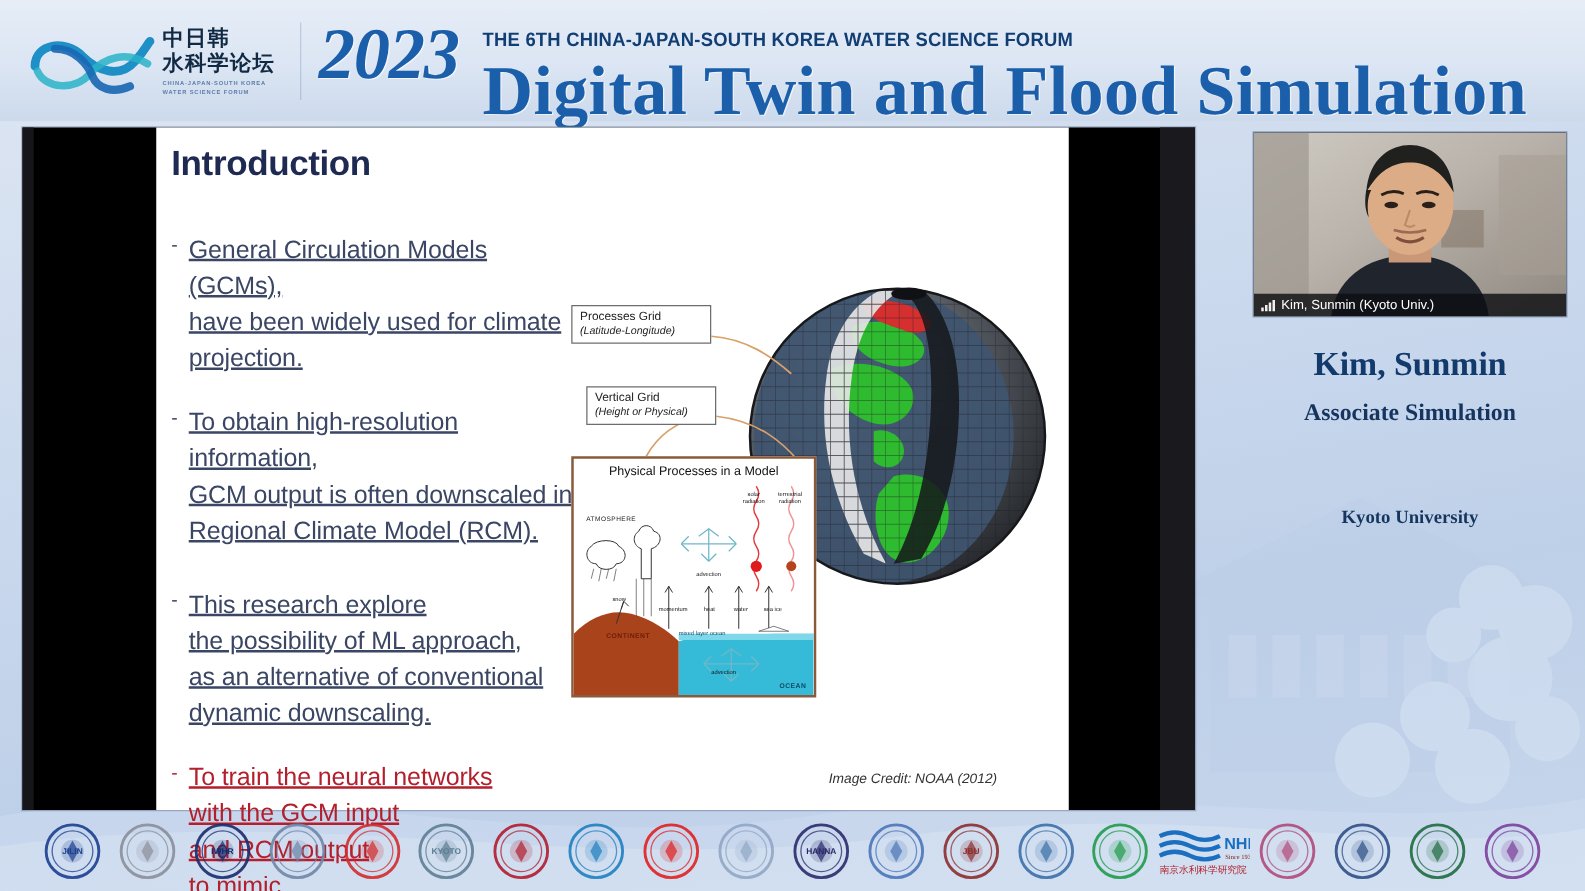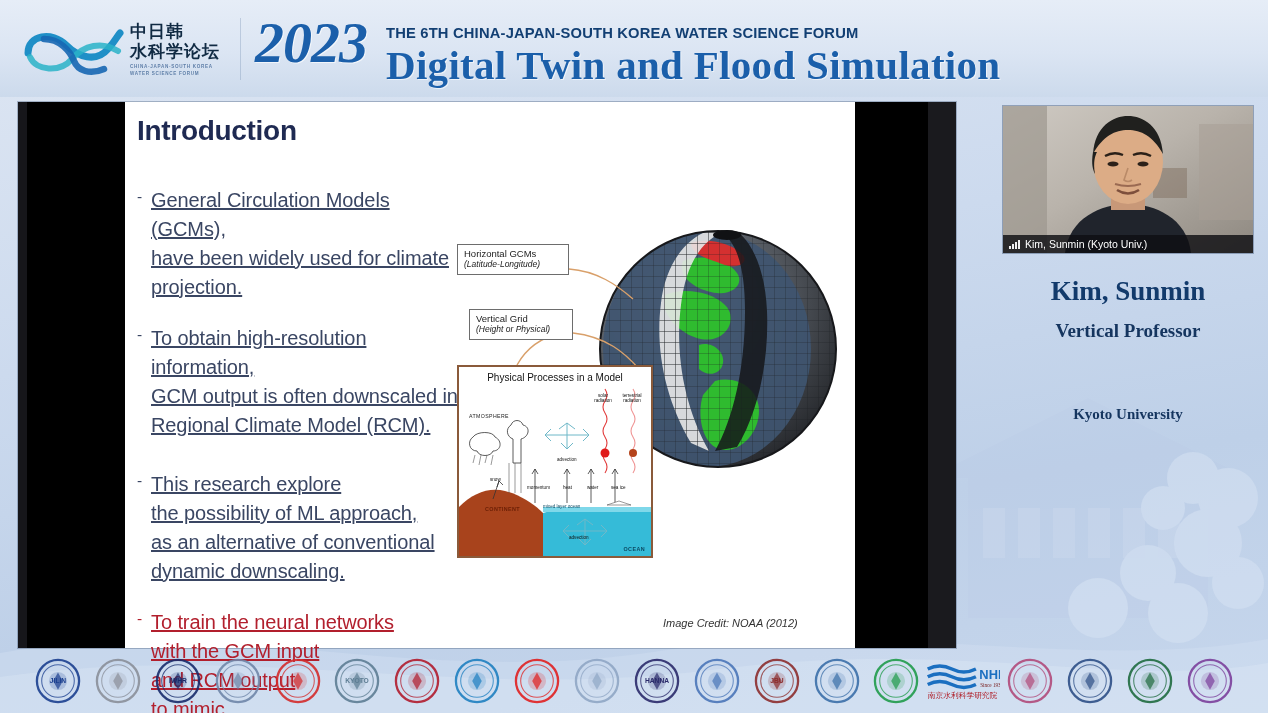--- a/index.html
+++ b/index.html
@@ -62,21 +62,21 @@
   .title-kicker {
     position: absolute; left: 386px; top: 24px;
     font-family: "Liberation Sans", sans-serif;
     font-size: 15.5px; font-weight: 700; color: #123f73;
     letter-spacing: .2px;
     transform: scaleX(.95); transform-origin: left center;
   }
   .title-main {
     position: absolute; left: 386px; top: 43px;
     font-family: "Liberation Serif", serif;
-    font-size: 41px; font-weight: 700; color: #1b5faa;
+    font-size: 56px; font-weight: 700; color: #1b5faa;
     letter-spacing: .3px; line-height: 1.1;
     text-shadow: 1px 1px 0 rgba(255,255,255,.6);
   }
 
   
   .stage {
     position: absolute; left: 18px; top: 102px;
     width: 938px; height: 546px;
     background: #000;
     box-shadow: 0 0 0 1px rgba(90,110,140,.45);
@@ -330,21 +330,21 @@
           <ellipse cx="140" cy="36" rx="14" ry="5" fill="#101114"></ellipse>
         </svg>
 
         <svg style="position:absolute; left:0; top:0; width:392px; height:400px;" viewBox="0 0 392 400">
           <path d="M112 32 C140 34, 160 48, 176 62" fill="none" stroke="#d9a06a" stroke-width="1.4"></path>
           <path d="M116 96 C150 100, 168 116, 182 132" fill="none" stroke="#d9a06a" stroke-width="1.4"></path>
           <path d="M60 128 C70 110, 86 100, 104 96" fill="none" stroke="#d9a06a" stroke-width="1.4"></path>
         </svg>
 
         <div class="callout callout-h">
-          <div class="c1">Horizontal GCMs</div>
+          <div class="c1">Processes Grid</div>
           <div class="c2">(Latitude-Longitude)</div>
         </div>
 
         <div class="callout callout-v">
           <div class="c1">Vertical Grid</div>
           <div class="c2">(Height or Physical)</div>
         </div>
 
         <div class="procbox">
           <svg style="position:absolute; left:0; top:0; width:192px; height:189px;" viewBox="0 0 192 189">
@@ -453,21 +453,21 @@
           <i></i>
           <i></i>
           <i></i>
           <i></i>
         </span>
       <span>Kim, Sunmin (Kyoto Univ.)</span>
     </div>
   </div>
 
   <div class="spk-name">Kim, Sunmin</div>
-  <div class="spk-role">Vertical Professor</div>
+  <div class="spk-role">Associate Simulation</div>
   <div class="spk-org">Kyoto University</div>
 
   <div class="footer" id="footer-strip">
       <div class="flogo">
         <svg viewBox="0 0 48 48" style="width:46px;height:46px">
           <circle cx="24" cy="24" r="22" fill="none" stroke="#1b3f8f" stroke-width="2.4" opacity=".9"></circle>
           <circle cx="24" cy="24" r="17" fill="none" stroke="#1b3f8f" stroke-width="1.1" opacity=".75"></circle>
           <circle cx="24" cy="24" r="9.5" fill="#1b3f8f" opacity=".20"></circle>
           <path d="M24 15 L29 24 L24 33 L19 24 Z" fill="#1b3f8f" opacity=".7"></path>
           <text x="24" y="26" text-anchor="middle" font-size="7" font-weight="bold" fill="#1b3f8f" font-family="Liberation Sans, sans-serif">JILIN</text>

